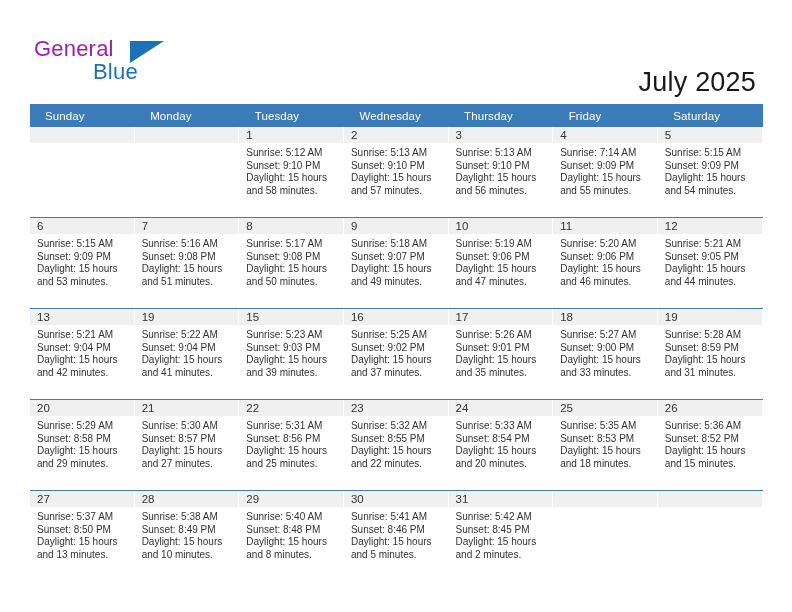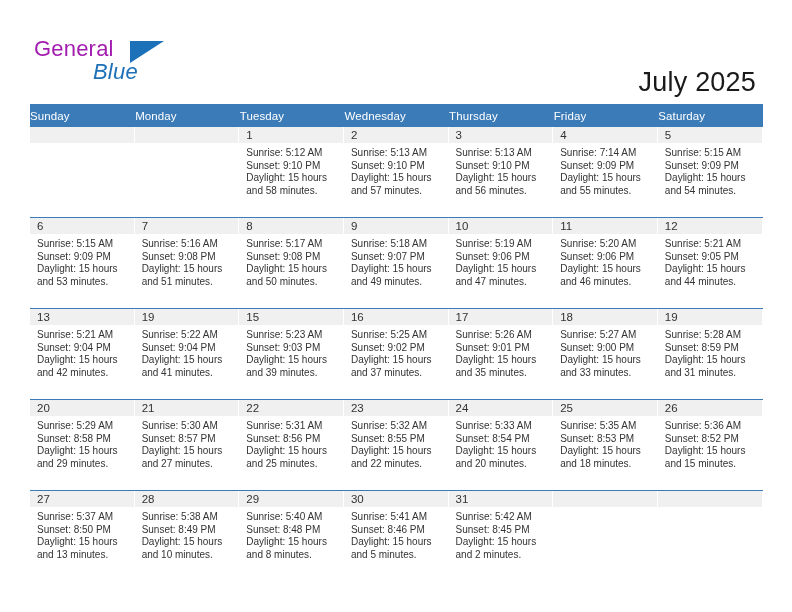--- a/index.html
+++ b/index.html
@@ -55,21 +55,20 @@
     border-bottom: 22px solid transparent;
   }
   .brand-blue {
     position: absolute;
     left: 59px;
     top: 23px;
     font-size: 22px;
     color: #1d71b8;
     letter-spacing: 0.2px;
     font-family: "Liberation Sans", sans-serif;
-    font-style: italic;
   }
 
   .title-block {
     position: absolute;
     right: 36px;
     top: 30px;
     text-align: right;
     margin-top: 35px;
   }
   .cal-title {
@@ -100,21 +99,21 @@
     border-collapse: collapse;
     table-layout: fixed;
     width: 733px;
   }
   table.cal th {
     background: #3b7bb8;
     color: #ffffff;
     font-size: 11.5px;
     font-weight: normal;
     text-align: left;
-    padding: 5px 0 5px 0;
+    padding: 5px 0 5px 15px;
     height: 13px;
     letter-spacing: 0.1px;
     border-right: 1px solid #3b7bb8;
   }
   table.cal td {
     vertical-align: top;
     padding: 0;
     height: 90px;
     width: 104.71px;
     border-top: 1px solid #3b7bb8;

